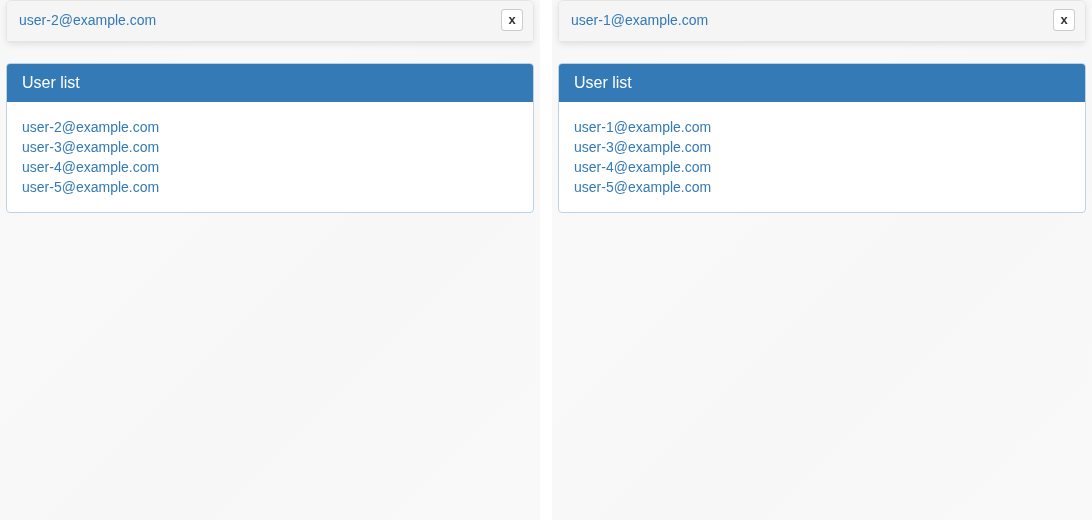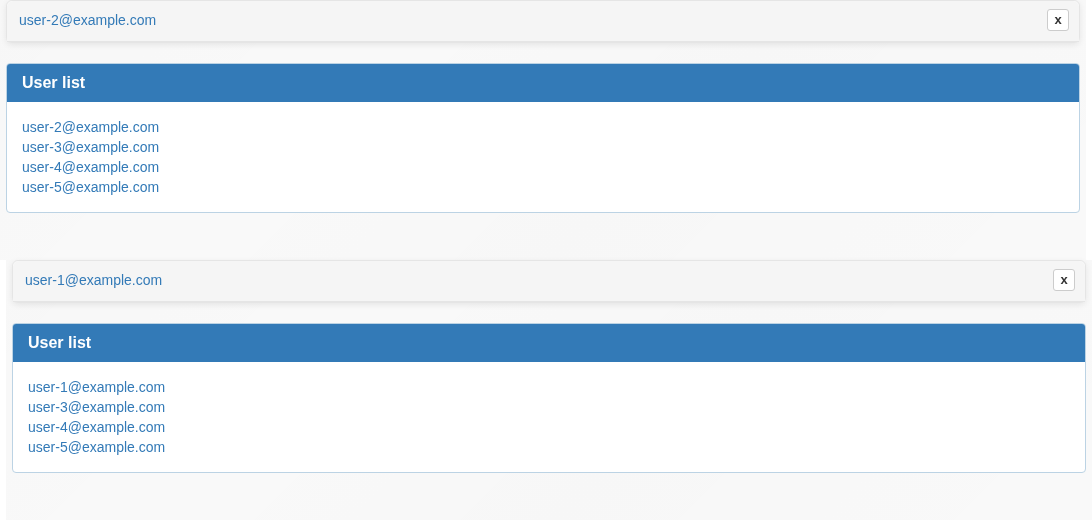--- a/index.html
+++ b/index.html
@@ -11,21 +11,20 @@
       font-family: "Helvetica Neue", Helvetica, Arial, sans-serif;
       font-size: 14px;
       background: #ffffff;
       width: 1092px;
       height: 520px;
       overflow: hidden;
     }
     .columns {
       display: flex;
       height: 100%;
-      flex-direction: column;
     }
     .col {
       flex: 1;
       padding: 0;
       background: #f9f9f9;
       background-image: linear-gradient(135deg, rgba(0,0,0,0.008) 0%, transparent 30%, rgba(0,0,0,0.008) 60%, transparent 100%);
     }
     .col-left {
       margin-right: 6px;
     }
@@ -97,21 +96,21 @@
       margin: 20px 6px 0 6px;
       border: 1px solid #bcd3e4;
       border-radius: 4px;
       background: #ffffff;
     }
     .userlist-header {
       background: #337ab7;
       color: #ffffff;
       padding: 10px 15px;
       font-size: 16px;
-      font-weight: 700;
+      font-weight: 400;
       border-top-left-radius: 3px;
       border-top-right-radius: 3px;
     }
     .userlist-body {
       padding: 15px;
     }
     .user-link {
       display: block;
       color: #337ab7;
       text-decoration: none;

